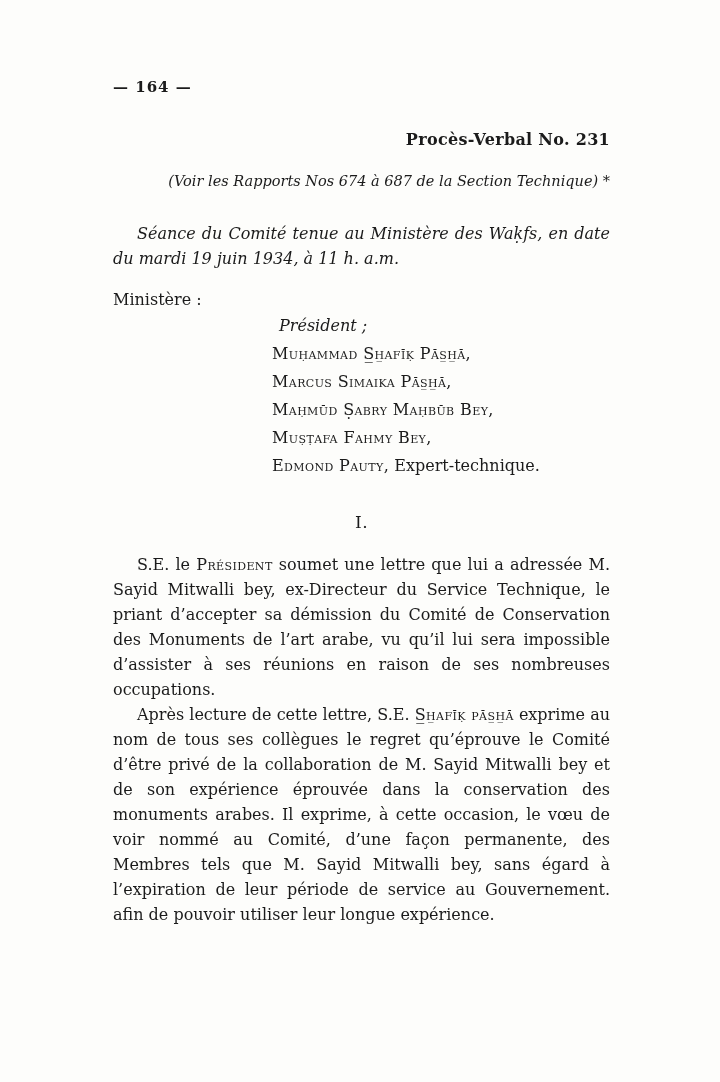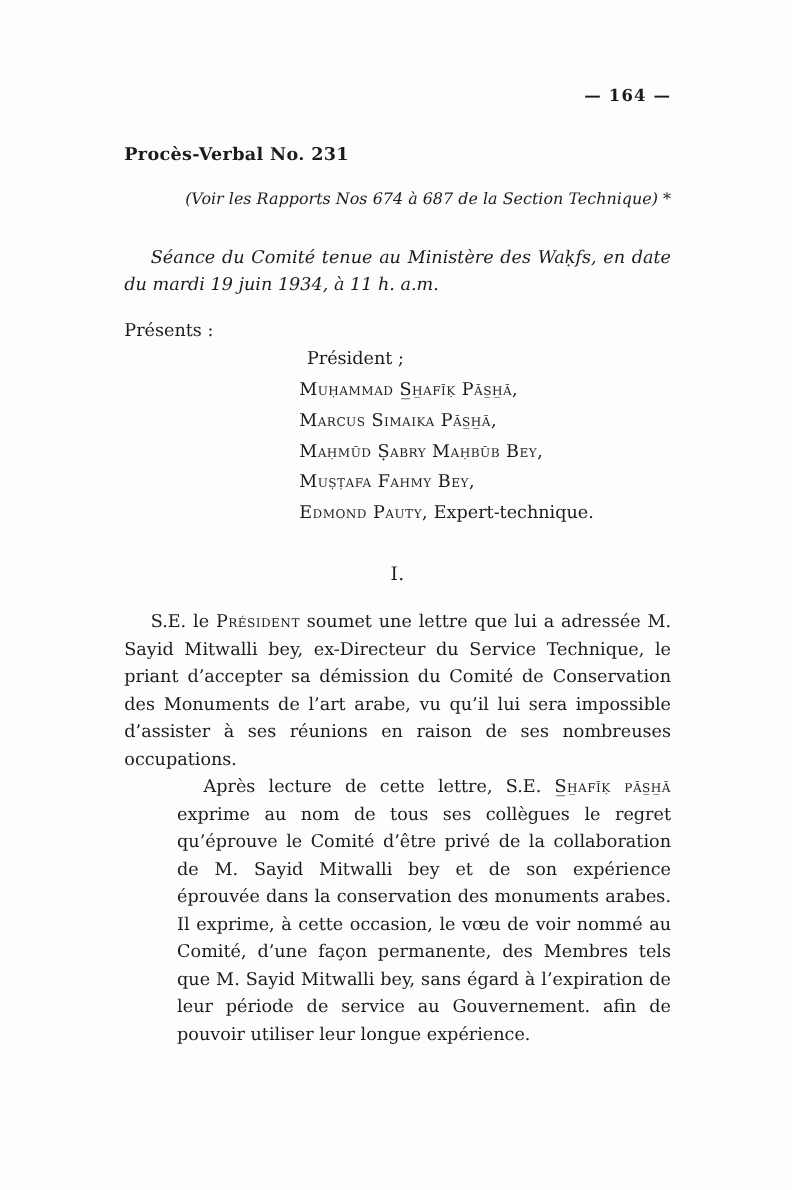--- a/index.html
+++ b/index.html
@@ -11,27 +11,27 @@
   .page {
     position:relative;
     width:720px;
     height:1082px;
     background:#fdfdfb;
     color:#1b1b1b;
     padding:78px 110px 0 113px;
     overflow:hidden;
   }
   .page-number {
-    text-align:right;
+    text-align:left;
     font-weight:bold;
     font-size:15px;
     letter-spacing:1px;
   }
   .title {
-    text-align:left;
+    text-align:right;
     font-weight:bold;
     font-size:16px;
     margin-top:34px;
     letter-spacing:0.3px;
   }
   .reference {
     text-align:right;
     font-style:italic;
     font-size:14.5px;
     margin-top:24px;
@@ -51,52 +51,52 @@
   }
   .attendees {
     font-size:16px;
     line-height:28px;
   }
   .line.first { margin-left:24px; }
   .sc {
     font-variant:small-caps;
     letter-spacing:0.4px;
   }
-  .president-title { margin-left:166px; }
+  .president-title { margin-left:166px;font-style:italic; }
   .member { margin-left:159px; }
   .excuse { margin-left:10px; word-spacing:7px; }
   .section-heading {
     text-align:center;
     font-size:17px;
     margin-top:32px;
     letter-spacing:0.5px;
   }
   .para {
     font-size:16px;
     line-height:25px;
     text-align:justify;
     text-indent:24px;
   }
   .para.p1 { margin-top:20px; }
-  .para.p2 { margin-top:0;margin-left:48px; }
+  .para.p2 { margin-top:0; }
 </style>
 </head>
 <body>
 
 <div class="page">
 
   <div class="page-number">— 164 —</div>
 
   <div class="title">Procès-Verbal No. 231</div>
 
   <div class="reference">(Voir les Rapports Nos 674 à 687 de la Section Technique) *</div>
 
   <p class="session">Séance du Comité tenue au Ministère des Waḳfs, en date du mardi 19 juin 1934, à 11 h. a.m.</p>
 
-  <div class="presents">Présents :</div>
+  <div class="presents">Ministère :</div>
 
   <div class="attendees">
     <div class="line president-title">Président ;</div>
     <div class="line member sc">Muḥammad S̲h̲afīḳ Pās̲h̲ā,</div>
     <div class="line member sc">Marcus Simaika Pās̲h̲ā,</div>
     <div class="line member sc">Maḥmūd Ṣabry Maḥbūb Bey,</div>
     <div class="line member sc">Muṣṭafa Fahmy Bey,</div>
     <div class="line member">
       <span class="sc">Edmond Pauty,</span>
       <span>Expert-technique.</span>

